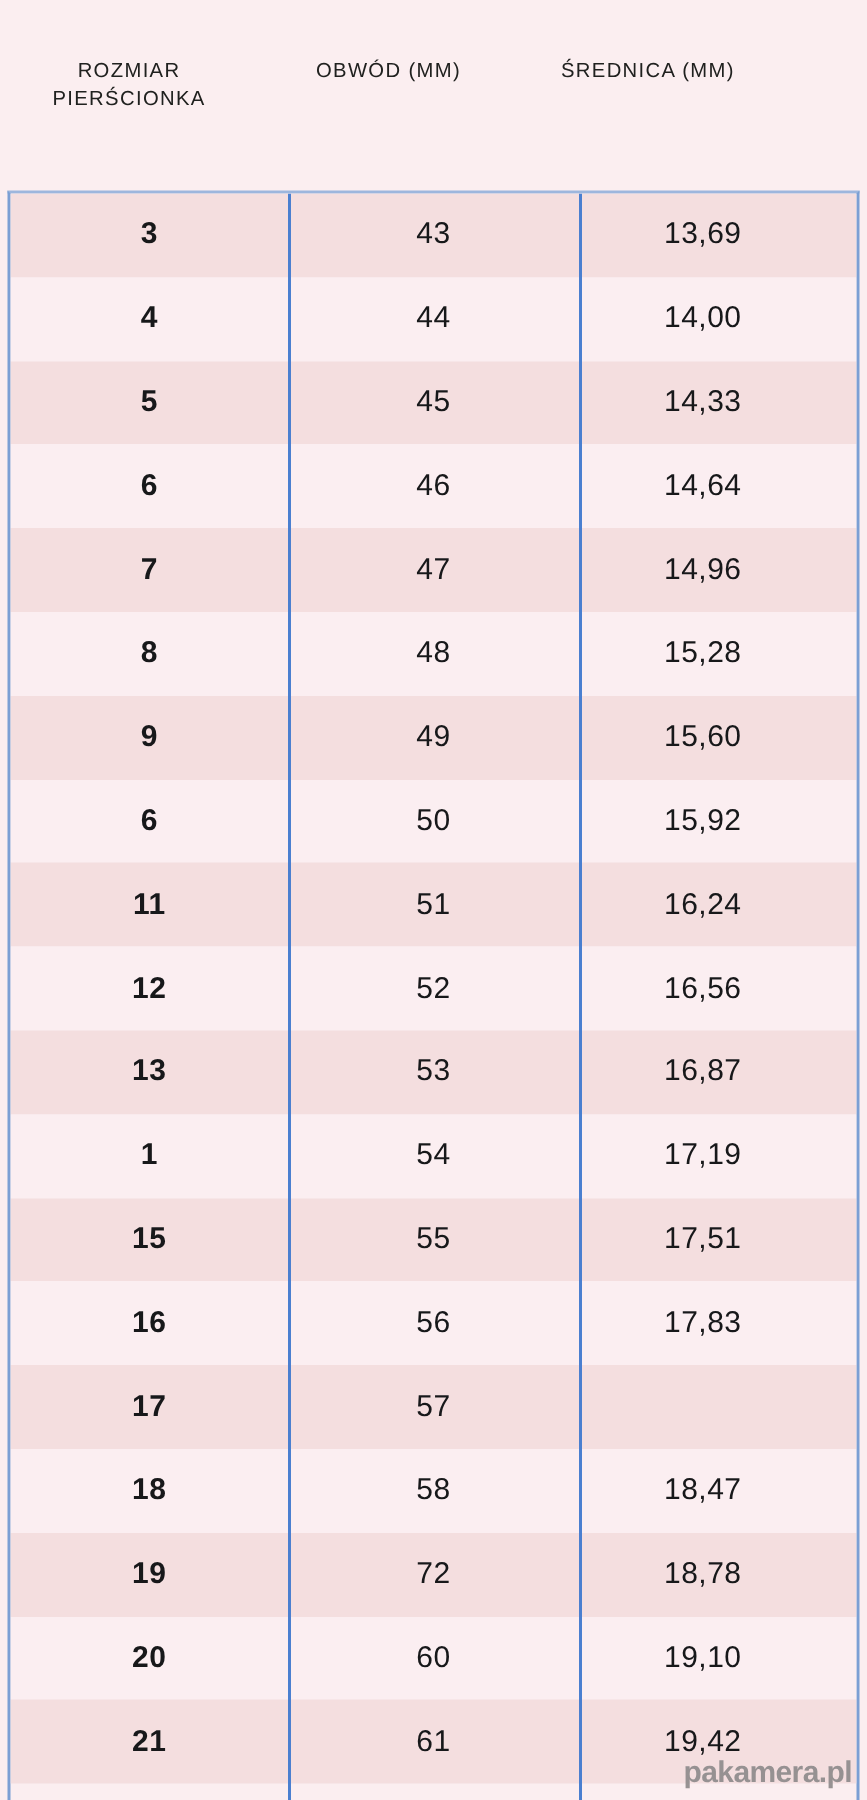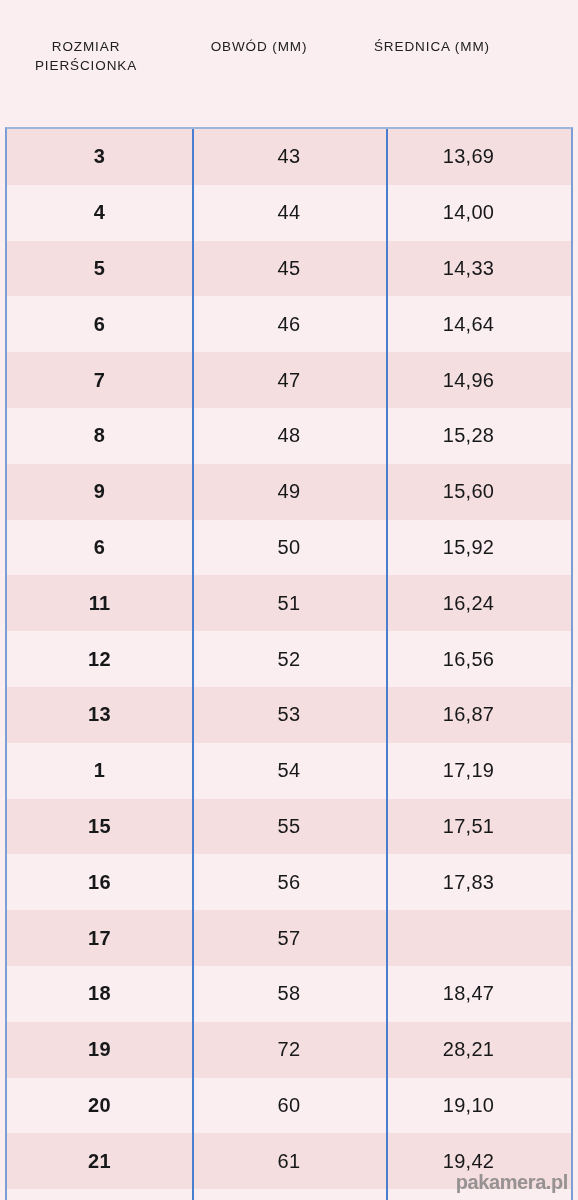--- a/index.html
+++ b/index.html
@@ -222,21 +222,21 @@
           <div class="cell c-circ">57</div>
         </div>
         <div class="row even">
           <div class="cell c-size">18</div>
           <div class="cell c-circ">58</div>
           <div class="cell c-diam">18,47</div>
         </div>
         <div class="row odd">
           <div class="cell c-size">19</div>
           <div class="cell c-circ">72</div>
-          <div class="cell c-diam">28,21</div>
+          <div class="cell c-diam">18,78</div>
         </div>
         <div class="row even">
           <div class="cell c-size">20</div>
           <div class="cell c-circ">60</div>
           <div class="cell c-diam">19,10</div>
         </div>
         <div class="row odd">
           <div class="cell c-size">21</div>
           <div class="cell c-circ">61</div>
           <div class="cell c-diam">19,42</div>

